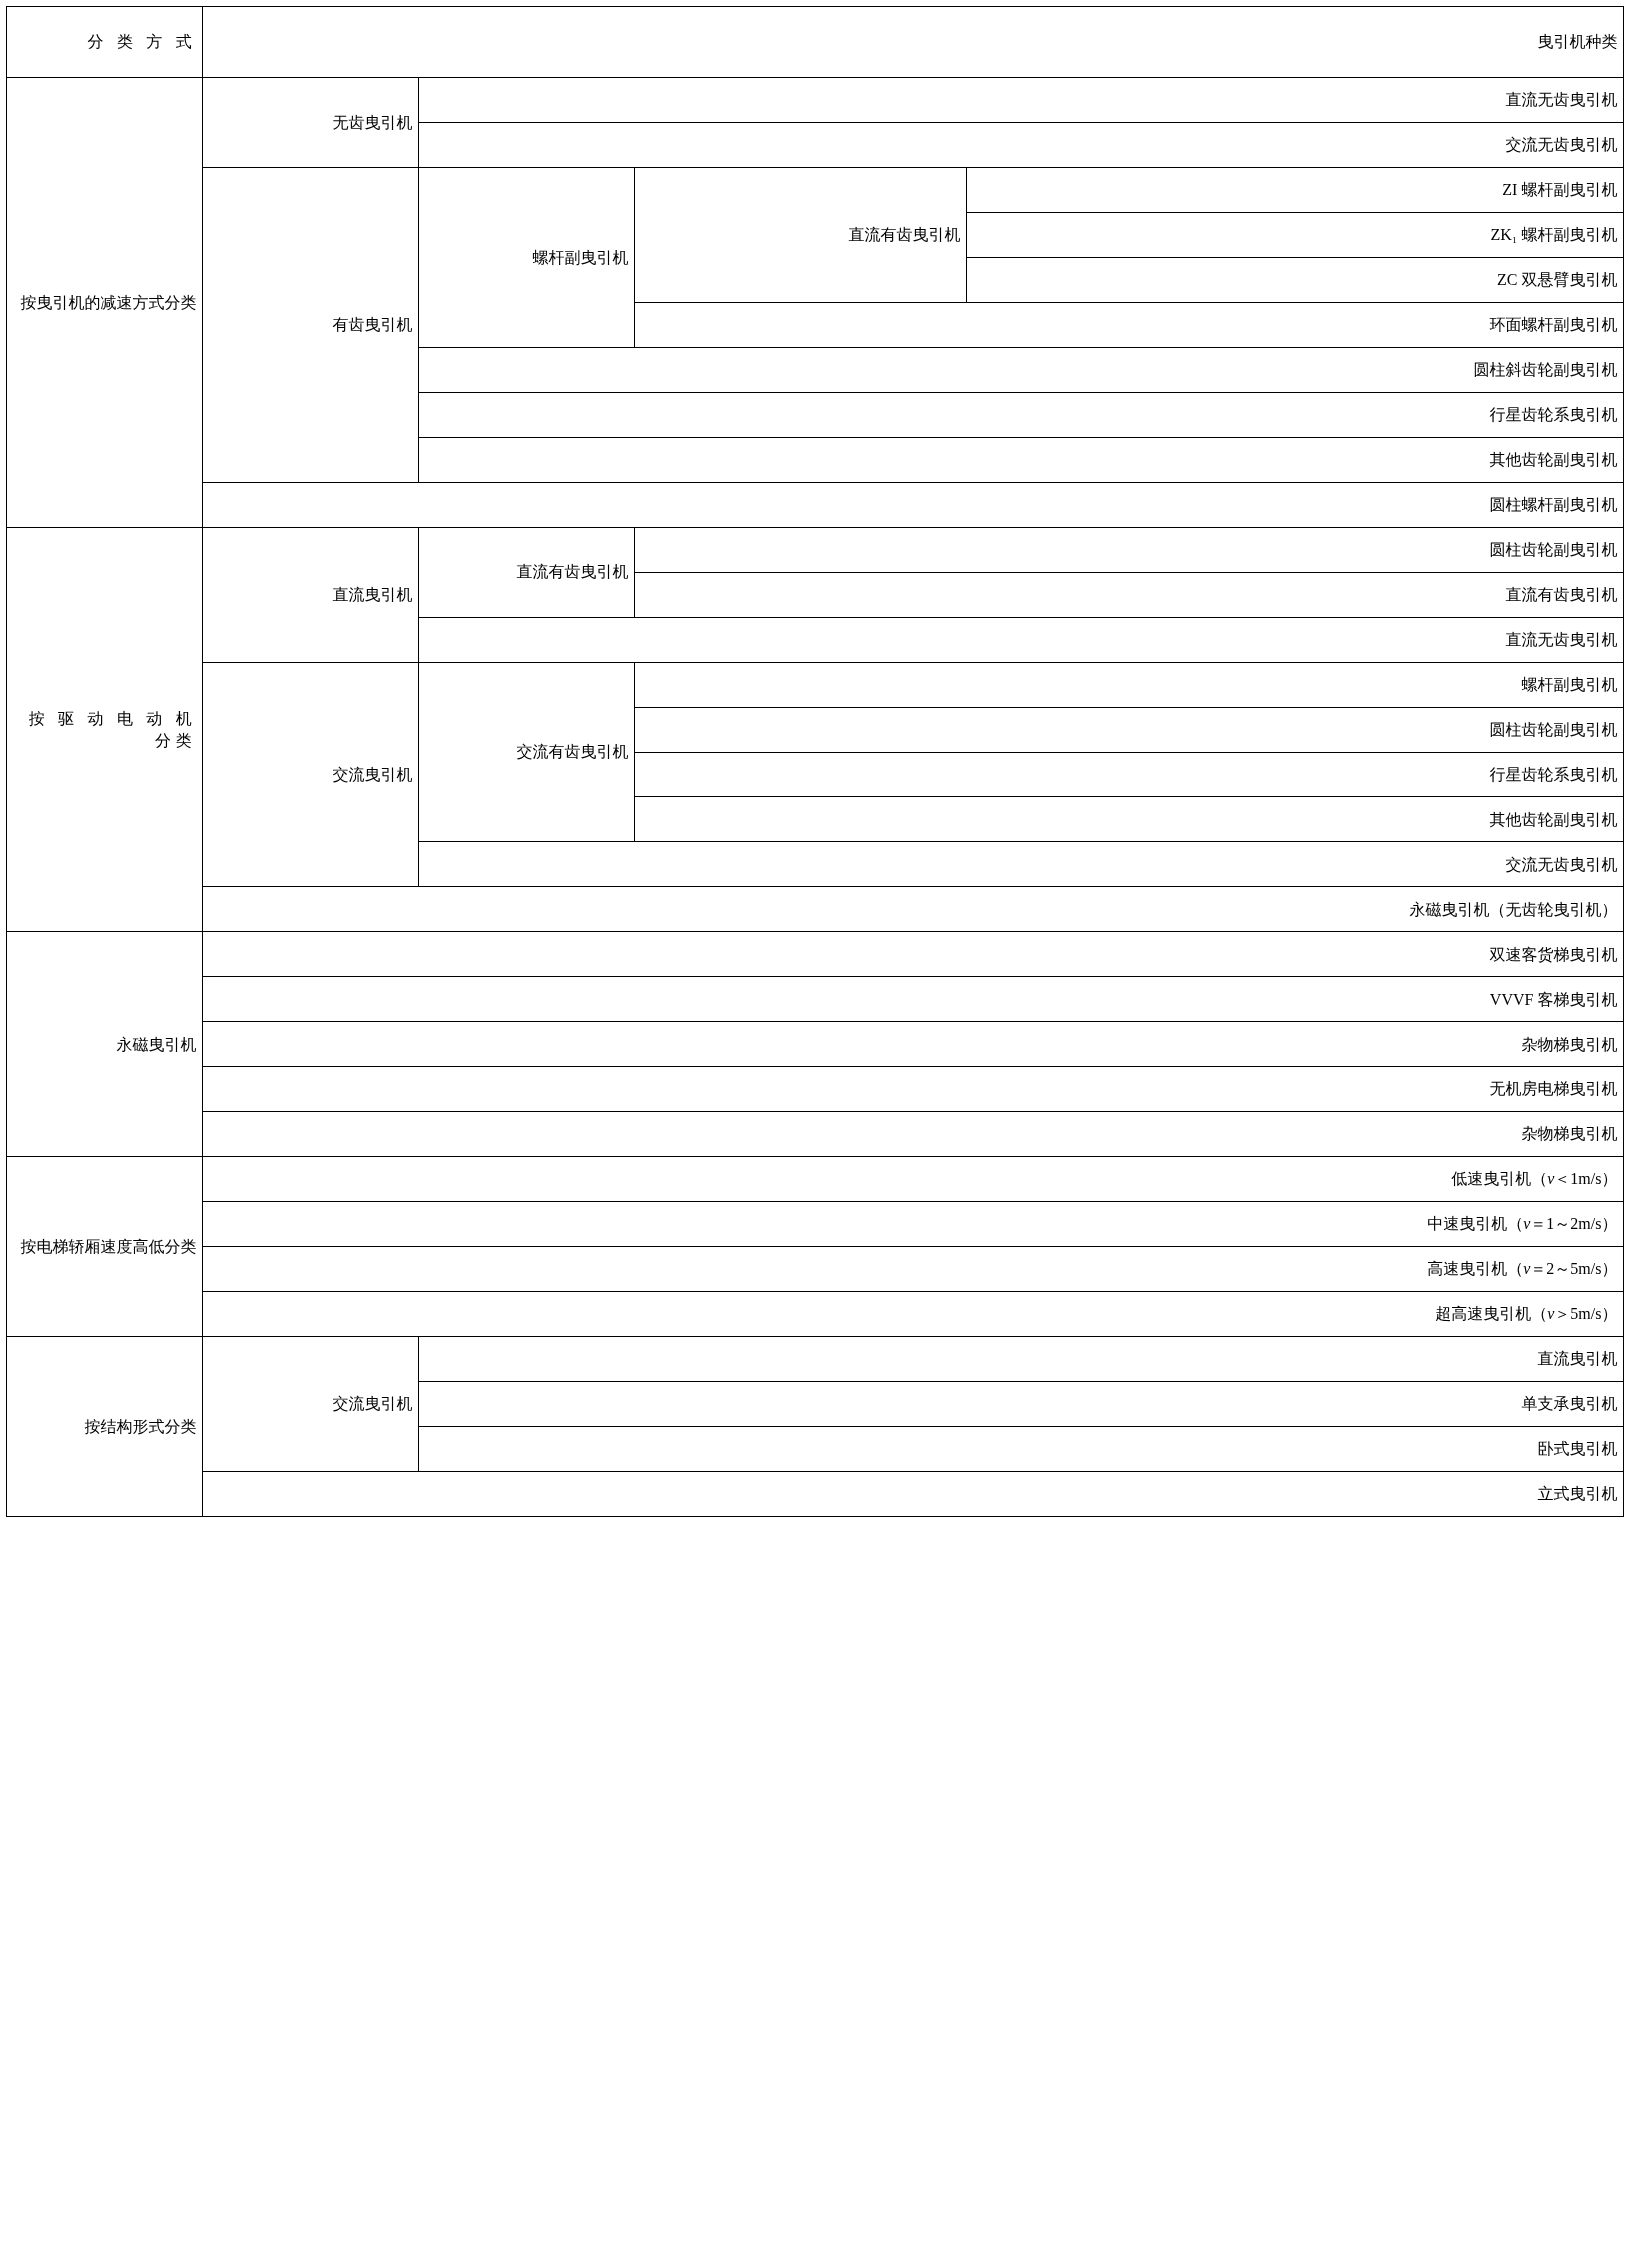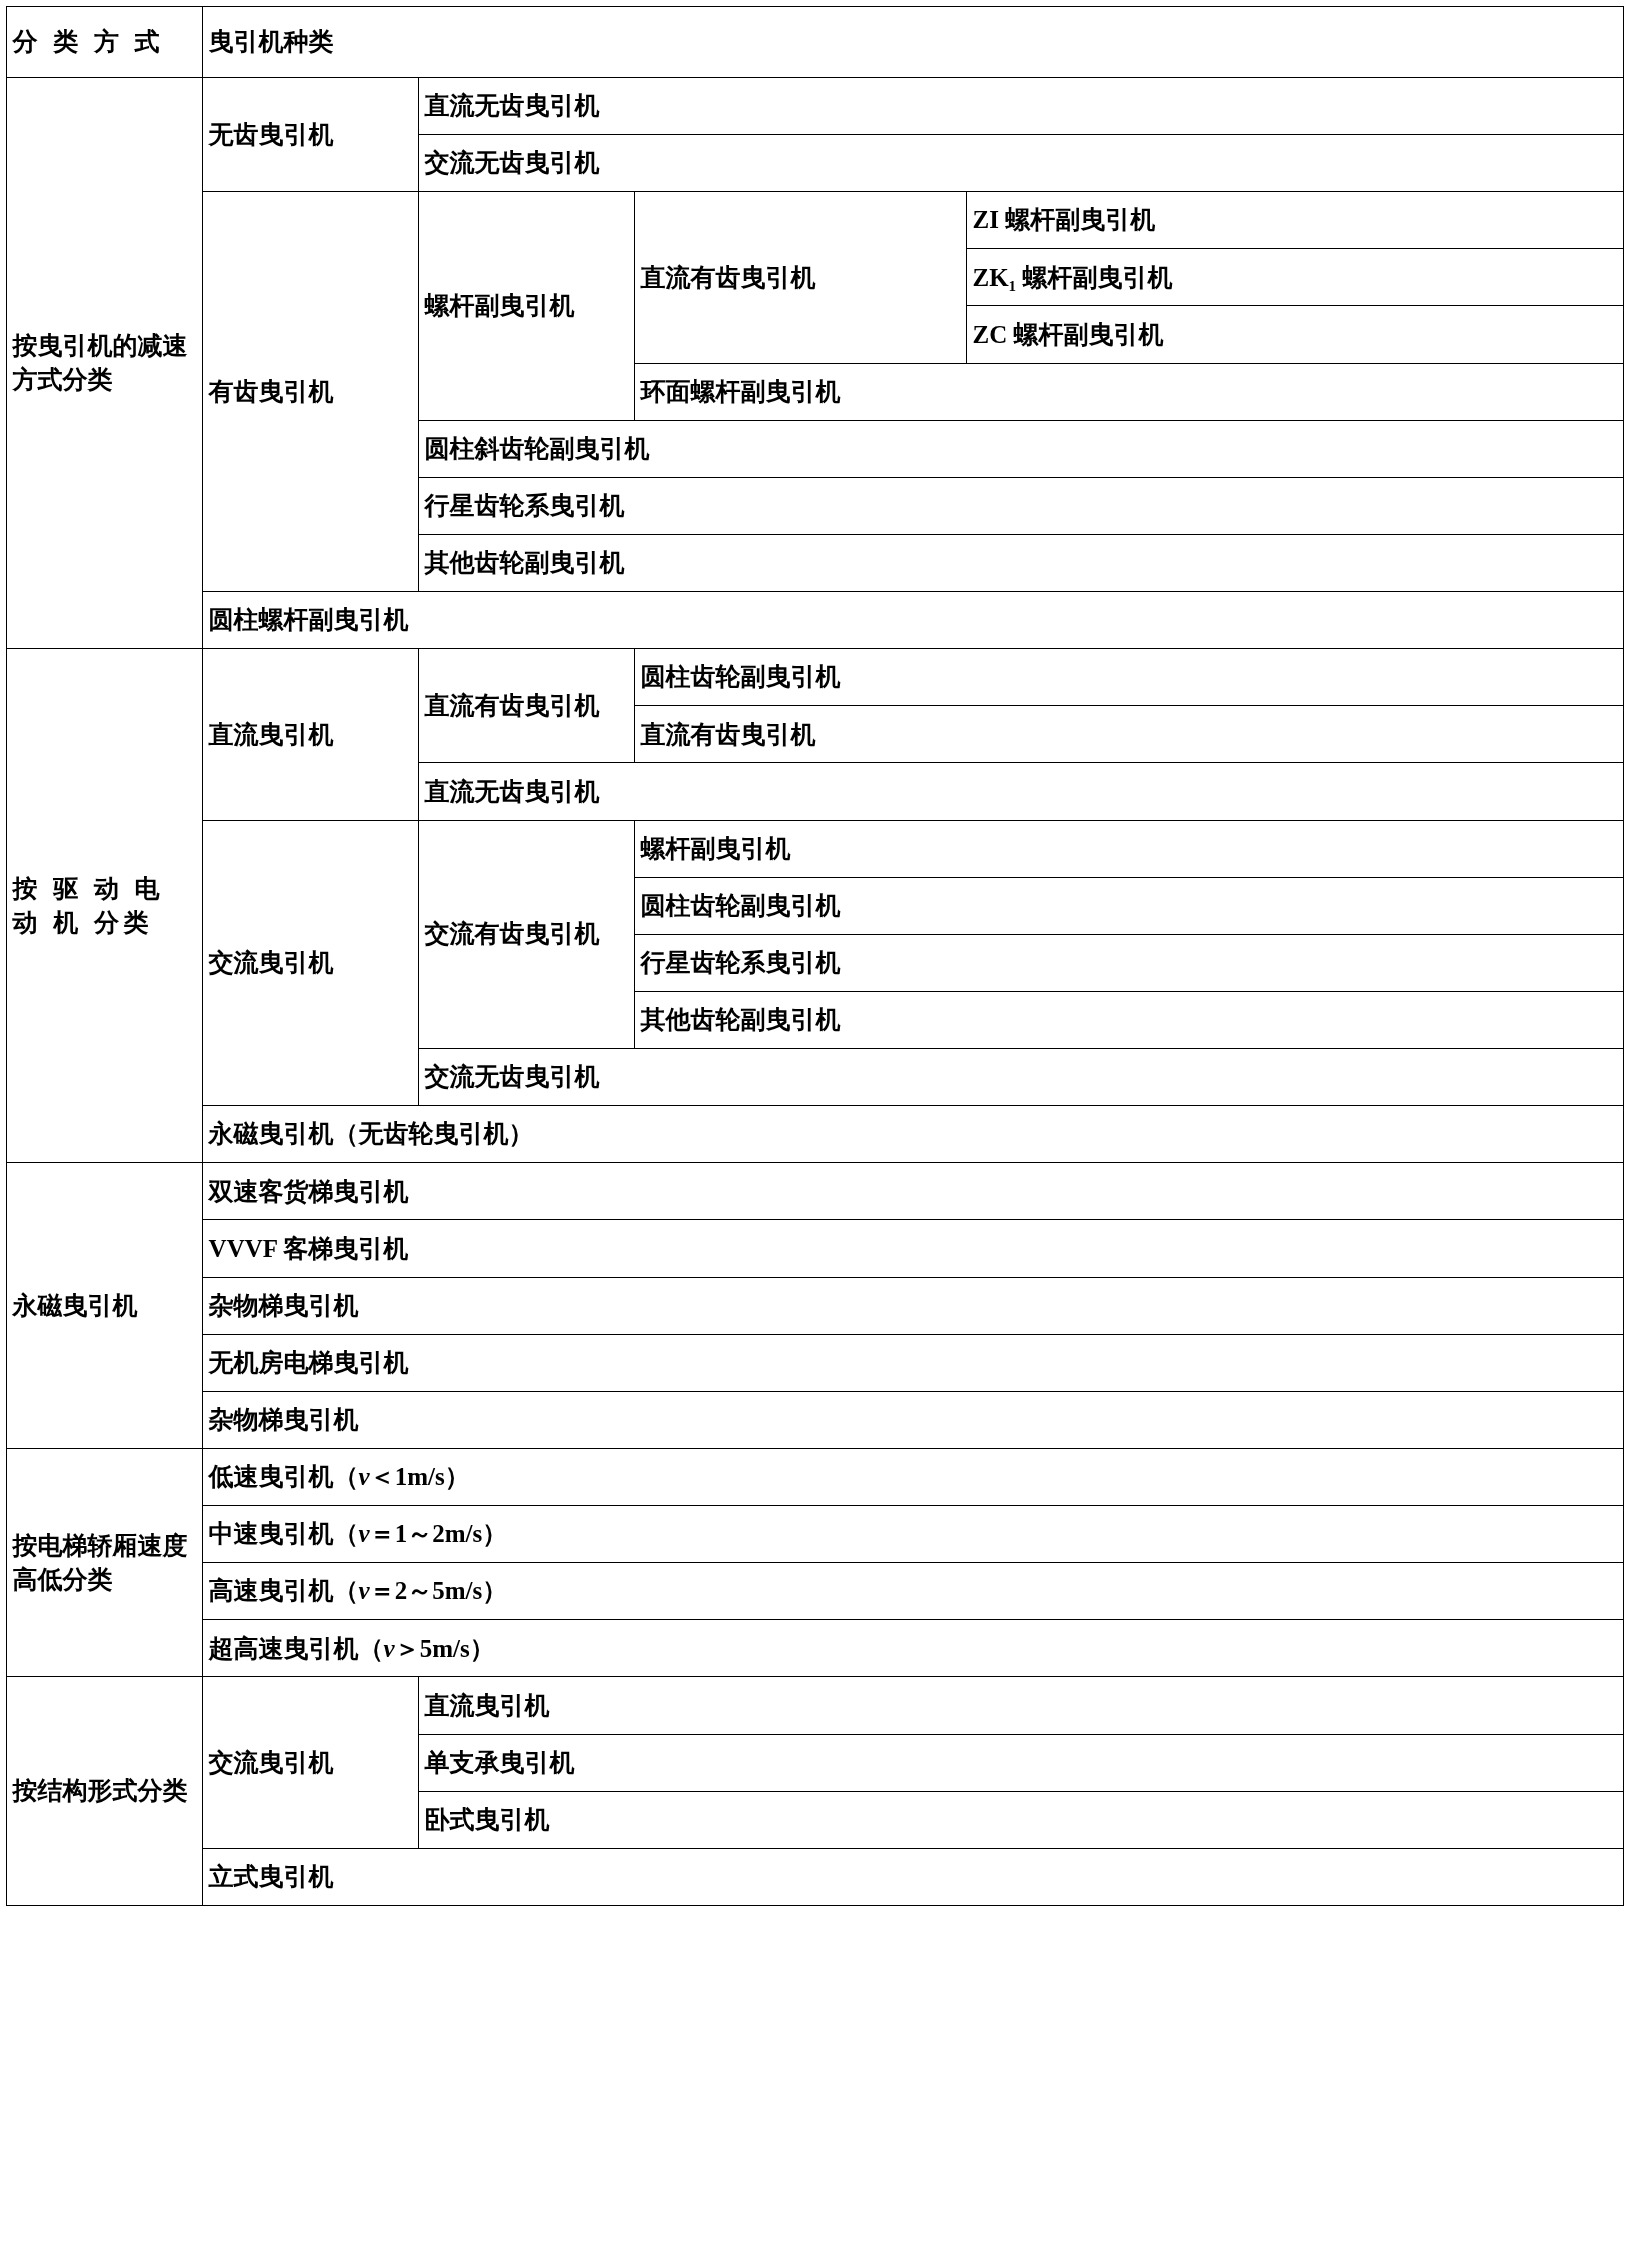--- a/index.html
+++ b/index.html
@@ -18,27 +18,26 @@
     padding: 0 5.6px;
   }
   table.classification {
     border-collapse: collapse;
     width: 1618px;
     margin: 5.6px auto 0 auto;
     table-layout: fixed;
   }
   table.classification td {
     border: 0.9px solid #000000;
-    text-align: left;
+    text-align: right;
     vertical-align: middle;
-    font-size: 25px;
+    font-size: 16px;
     line-height: 1.35;
     padding: 11.2px 5.6px;
     font-family: "Liberation Serif", "DejaVu Serif", serif;
-    font-weight: bold;
   }
   
   table.classification {
     border: 1.9px solid #000000;
   }
   .hdr {
     height: 48px;
   }
   .spaced {
     letter-spacing: 4.7px;
@@ -86,21 +85,21 @@
       <tr>
         <td rowspan="7">有齿曳引机</td>
         <td rowspan="4">螺杆副曳引机</td>
         <td rowspan="3">直流有齿曳引机</td>
         <td>ZI 螺杆副曳引机</td>
       </tr>
       <tr>
         <td>ZK₁ 螺杆副曳引机</td>
       </tr>
       <tr>
-        <td>ZC 螺杆副曳引机</td>
+        <td>ZC 双悬臂曳引机</td>
       </tr>
       <tr>
         <td colspan="2">环面螺杆副曳引机</td>
       </tr>
       <tr>
         <td colspan="3">圆柱斜齿轮副曳引机</td>
       </tr>
       <tr>
         <td colspan="3">行星齿轮系曳引机</td>
       </tr>

